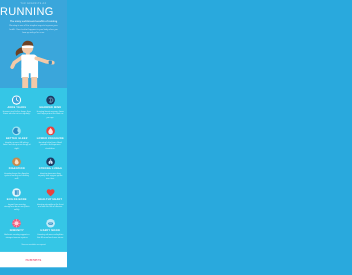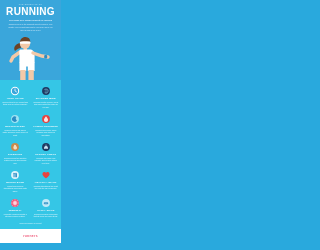--- a/index.html
+++ b/index.html
@@ -22,24 +22,24 @@
     text-align:center;
     color:#bfe4f5;
     font-size:2px;
     letter-spacing:.4px;
     line-height:3px;
     padding-top:3px;
     text-transform:uppercase;
     opacity:.9;
   }
   .title{
-    text-align:center;
+    text-align:left;
     color:#ffffff;
     font-size:10px;
-    font-weight:bold;
+    font-weight:normal;
     letter-spacing:.3px;
     line-height:10px;
     margin-top:1px;
     text-transform:uppercase;
   }
   .subtitle{
     text-align:center;
     color:#d8eefb;
     font-size:2.2px;
     line-height:3.1px;

